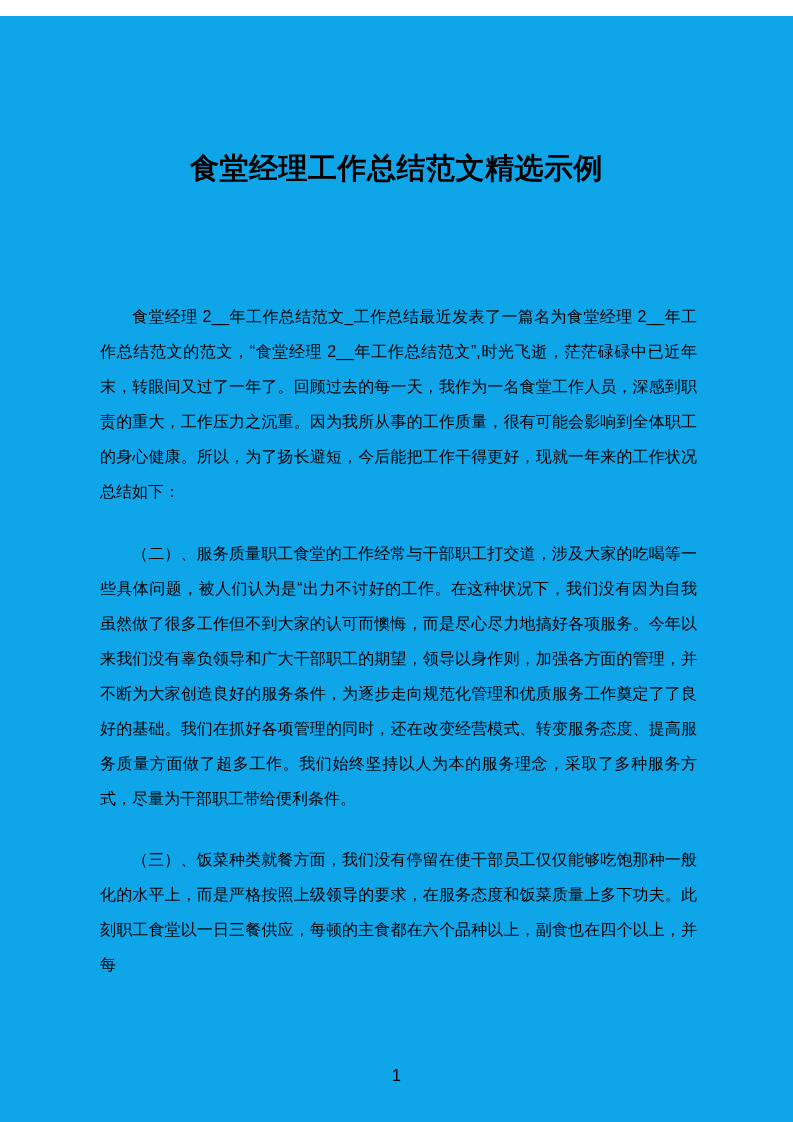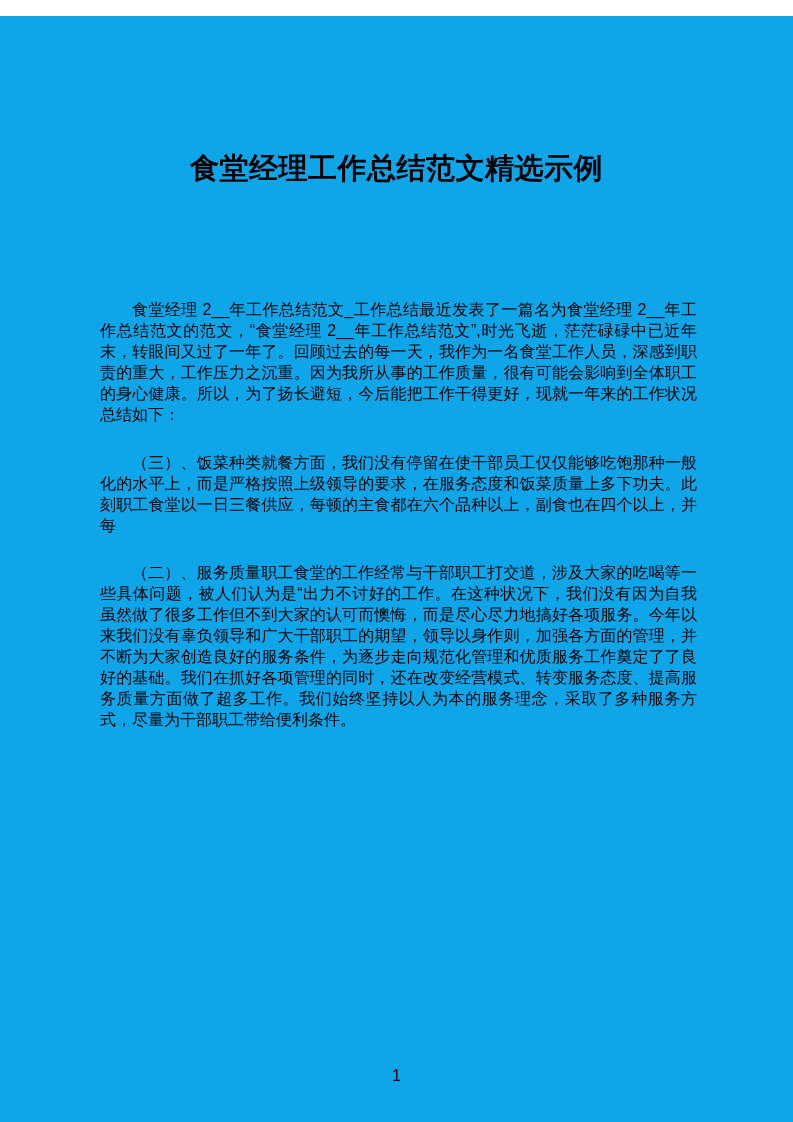--- a/index.html
+++ b/index.html
@@ -31,21 +31,21 @@
   }
   .doc-body {
     position: absolute;
     top: 283px;
     left: 100px;
     width: 597px;
   }
   .para {
     margin: 0 0 26.7px 0;
     font-size: 16px;
-    line-height: 21px;
+    line-height: 35px;
     text-align: justify;
     text-justify: inter-ideograph;
     text-indent: 32px;
     word-break: break-all;
   }
   .para:last-child {
     margin-bottom: 0;
   }
   .page-footer {
     position: absolute;
@@ -62,21 +62,21 @@
 </style>
 </head>
 <body>
 
 <div class="page">
 
   <h1 class="doc-title">食堂经理工作总结范文精选示例</h1>
 
   <div class="doc-body">
     <p class="para">食堂经理 2__年工作总结范文_工作总结最近发表了一篇名为食堂经理 2__年工作总结范文的范文，“食堂经理 2__年工作总结范文”,时光飞逝，茫茫碌碌中已近年末，转眼间又过了一年了。回顾过去的每一天，我作为一名食堂工作人员，深感到职责的重大，工作压力之沉重。因为我所从事的工作质量，很有可能会影响到全体职工的身心健康。所以，为了扬长避短，今后能把工作干得更好，现就一年来的工作状况总结如下：</p>
+    <p class="para">（二）、服务质量职工食堂的工作经常与干部职工打交道，涉及大家的吃喝等一些具体问题，被人们认为是“出力不讨好的工作。在这种状况下，我们没有因为自我虽然做了很多工作但不到大家的认可而懊悔，而是尽心尽力地搞好各项服务。今年以来我们没有辜负领导和广大干部职工的期望，领导以身作则，加强各方面的管理，并不断为大家创造良好的服务条件，为逐步走向规范化管理和优质服务工作奠定了了良好的基础。我们在抓好各项管理的同时，还在改变经营模式、转变服务态度、提高服务质量方面做了超多工作。我们始终坚持以人为本的服务理念，采取了多种服务方式，尽量为干部职工带给便利条件。</p>
     <p class="para">（三）、饭菜种类就餐方面，我们没有停留在使干部员工仅仅能够吃饱那种一般化的水平上，而是严格按照上级领导的要求，在服务态度和饭菜质量上多下功夫。此刻职工食堂以一日三餐供应，每顿的主食都在六个品种以上，副食也在四个以上，并每</p>
-    <p class="para">（二）、服务质量职工食堂的工作经常与干部职工打交道，涉及大家的吃喝等一些具体问题，被人们认为是“出力不讨好的工作。在这种状况下，我们没有因为自我虽然做了很多工作但不到大家的认可而懊悔，而是尽心尽力地搞好各项服务。今年以来我们没有辜负领导和广大干部职工的期望，领导以身作则，加强各方面的管理，并不断为大家创造良好的服务条件，为逐步走向规范化管理和优质服务工作奠定了了良好的基础。我们在抓好各项管理的同时，还在改变经营模式、转变服务态度、提高服务质量方面做了超多工作。我们始终坚持以人为本的服务理念，采取了多种服务方式，尽量为干部职工带给便利条件。</p>
   </div>
 
   <div class="page-footer">
     <span class="page-number">1</span>
   </div>
 
 </div>
 
 </body></html>

